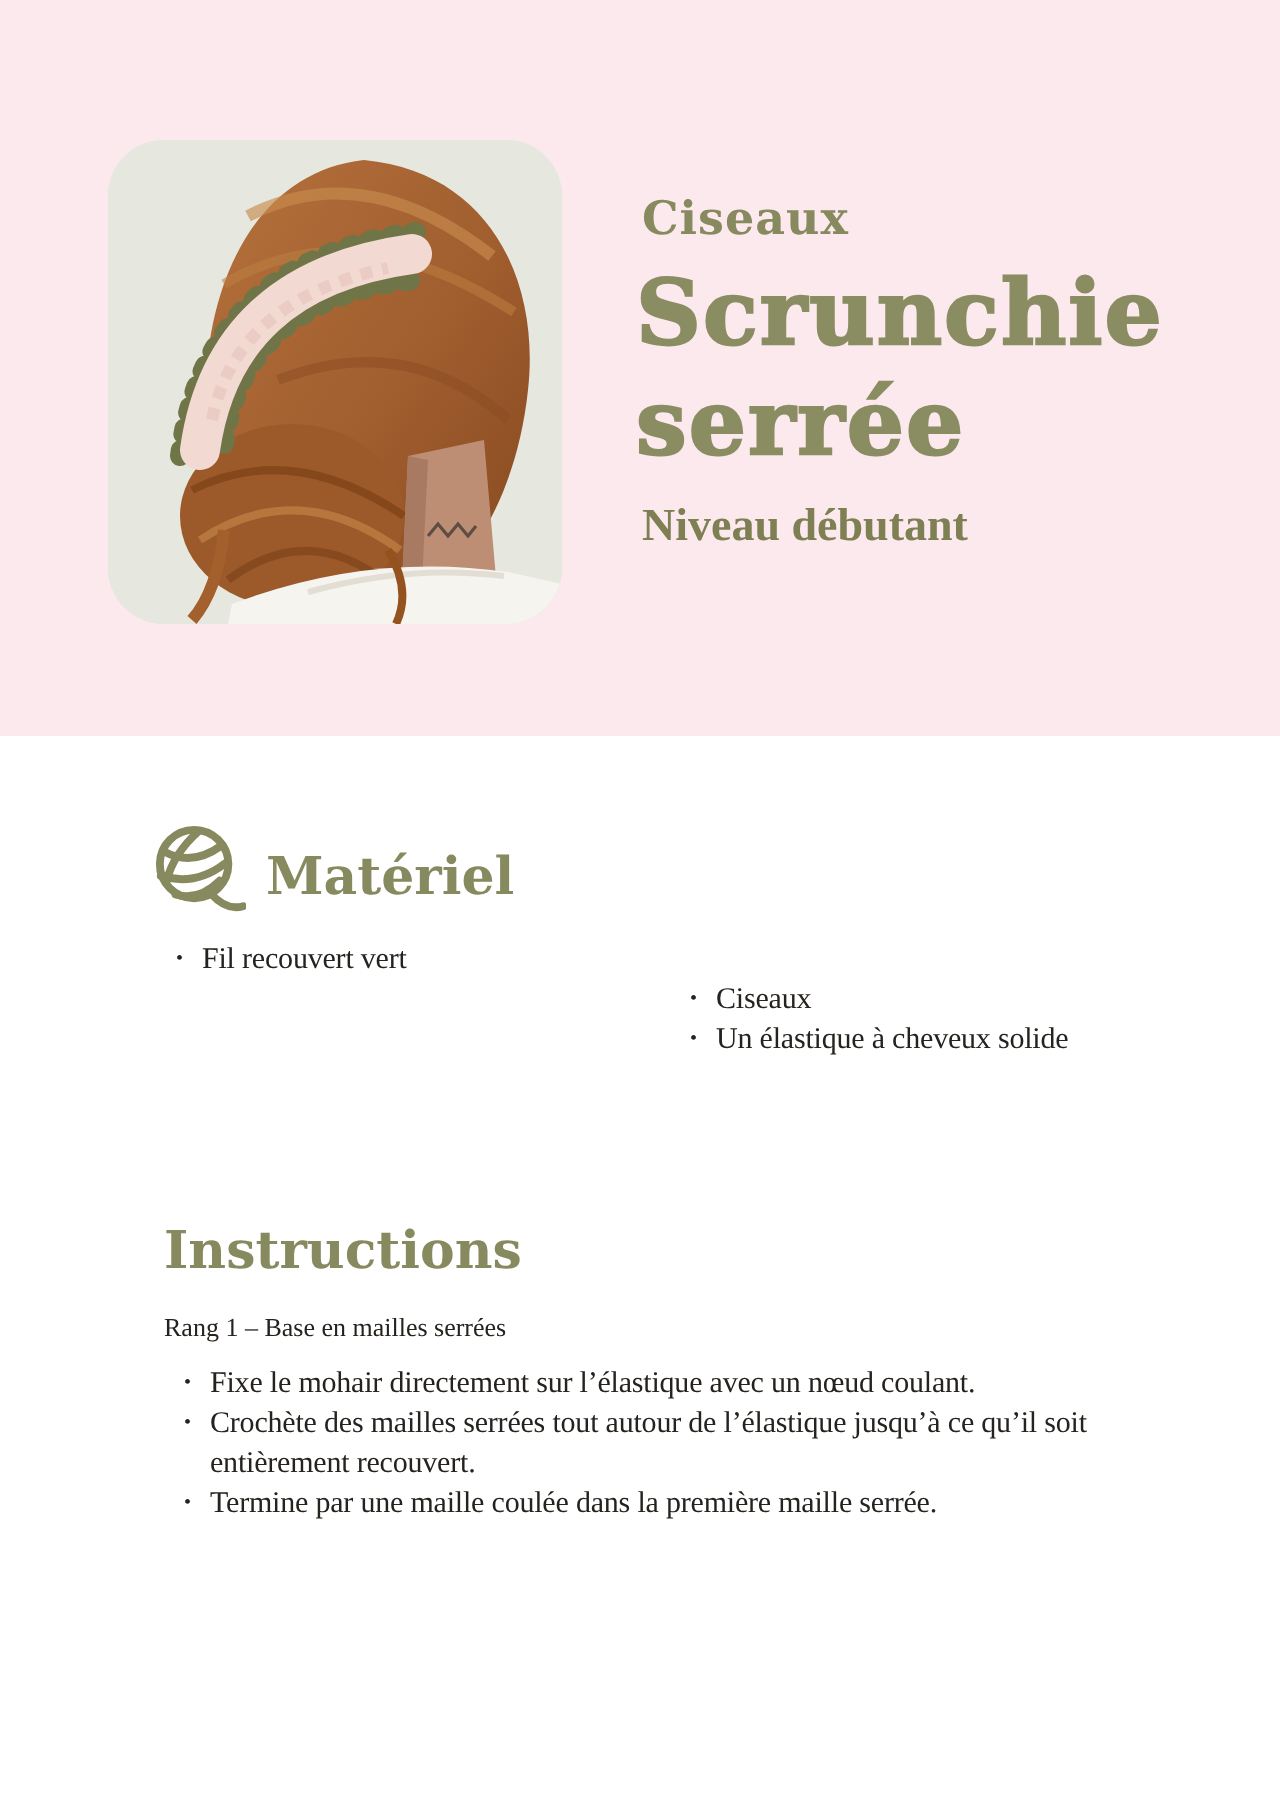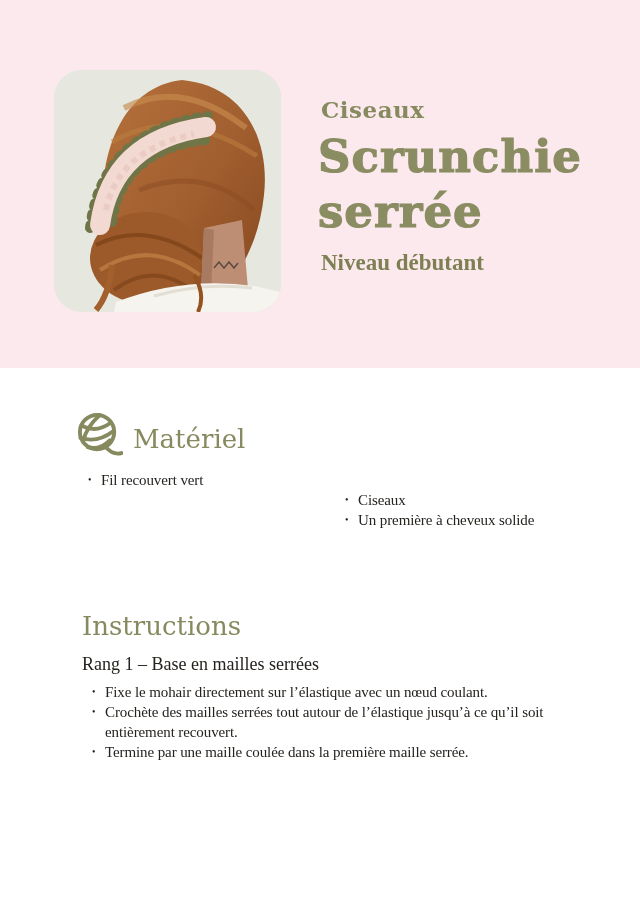--- a/index.html
+++ b/index.html
@@ -9,30 +9,30 @@
   
   .hero{position:absolute;left:0;top:0;width:640px;height:368px;background:var(--header-bg,#fce9ed);}
   .photo-card{position:absolute;left:54px;top:70px;width:227px;height:242px;border-radius:28px;overflow:hidden;background:#e6e7de;}
   .photo-card svg{display:block;width:100%;height:100%;}
   .kicker{position:absolute;left:321px;top:96px;font-family:"DejaVu Serif",serif;font-weight:bold;font-size:23px;color:var(--accent,#87895e);letter-spacing:.5px;}
   .hero-title{position:absolute;left:318px;top:129px;font-family:"DejaVu Serif",serif;font-weight:bold;font-size:45px;line-height:55px;color:var(--title-col,#8a8c62);-webkit-text-stroke:1.2px var(--title-col,#8a8c62);letter-spacing:1px;}
   .level{position:absolute;left:321px;top:250px;font-family:Liberation Serif, serif;font-weight:bold;font-size:23px;color:#7e8054;}
 
   
   .mat-icon{position:absolute;left:76px;top:411px;width:47px;height:47px;}
-  .sec-head{font-family:"DejaVu Serif",serif;font-weight:normal;font-size:26px;color:var(--accent,#87895e);text-align:right;}
+  .sec-head{font-family:"DejaVu Serif",serif;font-weight:bold;font-size:26px;color:var(--accent,#87895e);text-align:right;}
   .mat-head{position:absolute;left:133px;top:424px;}
   .ins-head{position:absolute;left:82px;top:611px;}
 
   ul{list-style:none;margin:0;padding:0;}
   .doc-list li{position:relative;font-size:15px;line-height:20px;letter-spacing:-.1px;color:var(--body-col,#26231f);padding-left:13px;}
   .doc-list li::before{content:"\2022";position:absolute;left:0;top:0;font-size:10px;line-height:20px;color:var(--body-col,#26231f);}
   .mat-left{position:absolute;left:88px;top:470px;width:250px;}
   .mat-right{position:absolute;left:345px;top:490px;width:260px;}
-  .rang{position:absolute;left:82px;top:654px;font-size:18px;line-height:20px;color:var(--body-col,#26231f);}
+  .rang{position:absolute;left:82px;top:654px;font-size:13px;line-height:20px;color:var(--body-col,#26231f);}
   .steps{position:absolute;left:92px;top:682px;width:512px;}
 </style>
 </head>
 <body>
 
 <div class="page">
 
   <header class="hero">
 
     <div class="photo-card">
@@ -99,21 +99,21 @@
       </svg>
     </span>
     <h2 class="sec-head mat-head" style="margin:0;">Matériel</h2>
 
     <ul class="doc-list mat-left">
       <li>Fil recouvert vert</li>
     </ul>
 
     <ul class="doc-list mat-right">
       <li>Ciseaux</li>
-      <li>Un première à cheveux solide</li>
+      <li>Un élastique à cheveux solide</li>
     </ul>
 
     <h2 class="sec-head ins-head" style="margin:0;">Instructions</h2>
 
     <p class="rang" style="margin:0;">Rang 1 – Base en mailles serrées</p>
 
     <ul class="doc-list steps">
       <li>Fixe le mohair directement sur l’élastique avec un nœud coulant.</li>
       <li>Crochète des mailles serrées tout autour de l’élastique jusqu’à ce qu’il soit entièrement recouvert.</li>
       <li>Termine par une maille coulée dans la première maille serrée.</li>

